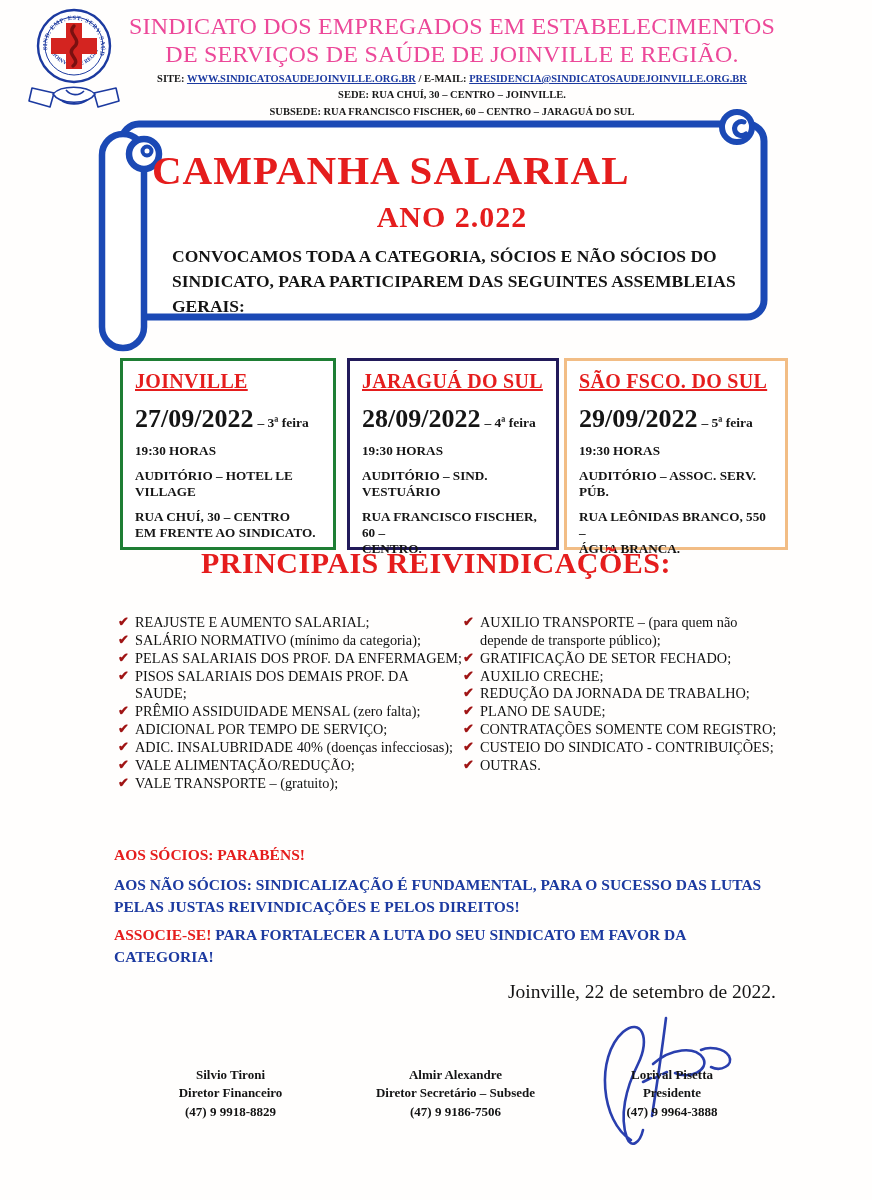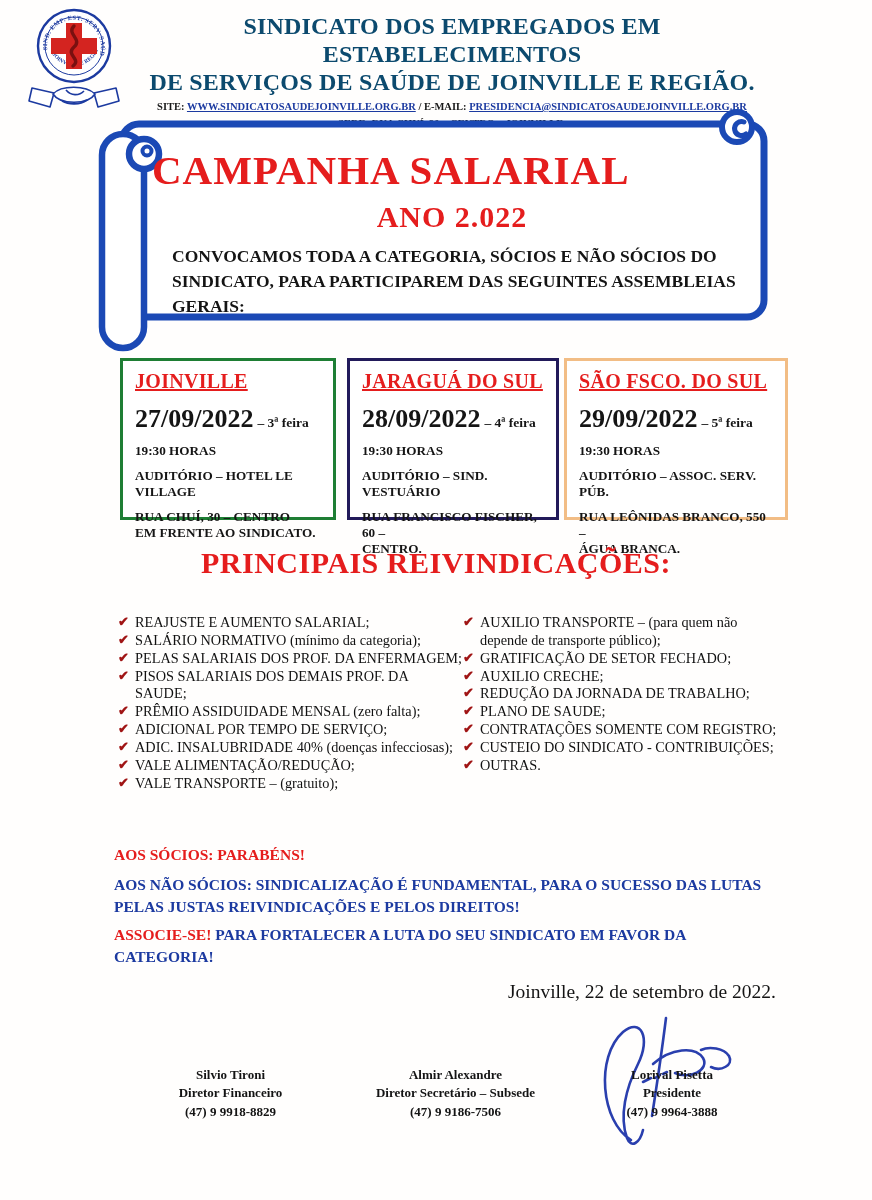--- a/index.html
+++ b/index.html
@@ -4,35 +4,35 @@
 <style>
   html,body{margin:0;padding:0;background:#e9e9e9;}
   .page{
     position:relative;width:872px;height:1200px;margin:0 auto;
     background:#fffefd;overflow:hidden;
     font-family:"Liberation Serif","DejaVu Serif",serif;color:#151515;
   }
   
   .logo{position:absolute;left:24px;top:6px;width:100px;height:114px;}
   .header-text{position:absolute;left:128px;top:12px;width:648px;text-align:center;}
-  .h-title{font-size:24px;line-height:1.17;font-weight:bold;color:#0c4a6e;letter-spacing:.2px;}
+  .h-title{font-size:24px;line-height:1.17;font-weight:normal;color:#ec4899;letter-spacing:.2px;}
   .h-small{font-size:10.5px;font-weight:bold;color:#181818;line-height:1.55;margin-top:3px;}
   .h-small a{color:#1c3aa0;text-decoration:underline;cursor:pointer;}
   
   .banner{position:absolute;left:92px;top:104px;width:698px;height:258px;}
   .banner svg.scroll{position:absolute;left:0;top:0;width:100%;height:100%;}
   .banner-title{position:absolute;left:60px;top:42px;width:600px;text-align:left;
     color:#e51d1d;font-weight:bold;font-size:41px;letter-spacing:1px;}
   .banner-sub{position:absolute;left:60px;top:96px;width:600px;text-align:center;
     color:#e51d1d;font-weight:bold;font-size:30px;letter-spacing:1px;}
   .banner-body{position:absolute;left:80px;top:140px;width:575px;
     font-weight:bold;font-size:17.5px;line-height:1.42;color:#141414;}
   
   .boxes{position:absolute;left:120px;top:358px;width:668px;}
-  .city-box{position:absolute;top:0;background:#fff;box-sizing:border-box;height:162px;padding:9px 12px;}
+  .city-box{position:absolute;top:0;background:#fff;box-sizing:border-box;height:192px;padding:9px 12px;}
   .box-0{left:0;width:216px;border:3px solid #1e7e34;}
   .box-1{left:227px;width:212px;border:3px solid #221a5a;}
   .box-2{left:444px;width:224px;border:3px solid #f2bd85;}
   .city-name{color:#e51d1d;font-weight:bold;font-size:20px;text-decoration:underline;letter-spacing:.3px;}
   .date-line{margin-top:11px;}
   .date-big{font-size:26px;font-weight:bold;}
   .weekday{font-size:13.5px;font-weight:bold;}
   .box-line{margin-top:9px;font-size:13.2px;font-weight:bold;}
   .addr2{font-size:13.2px;font-weight:bold;}
   

